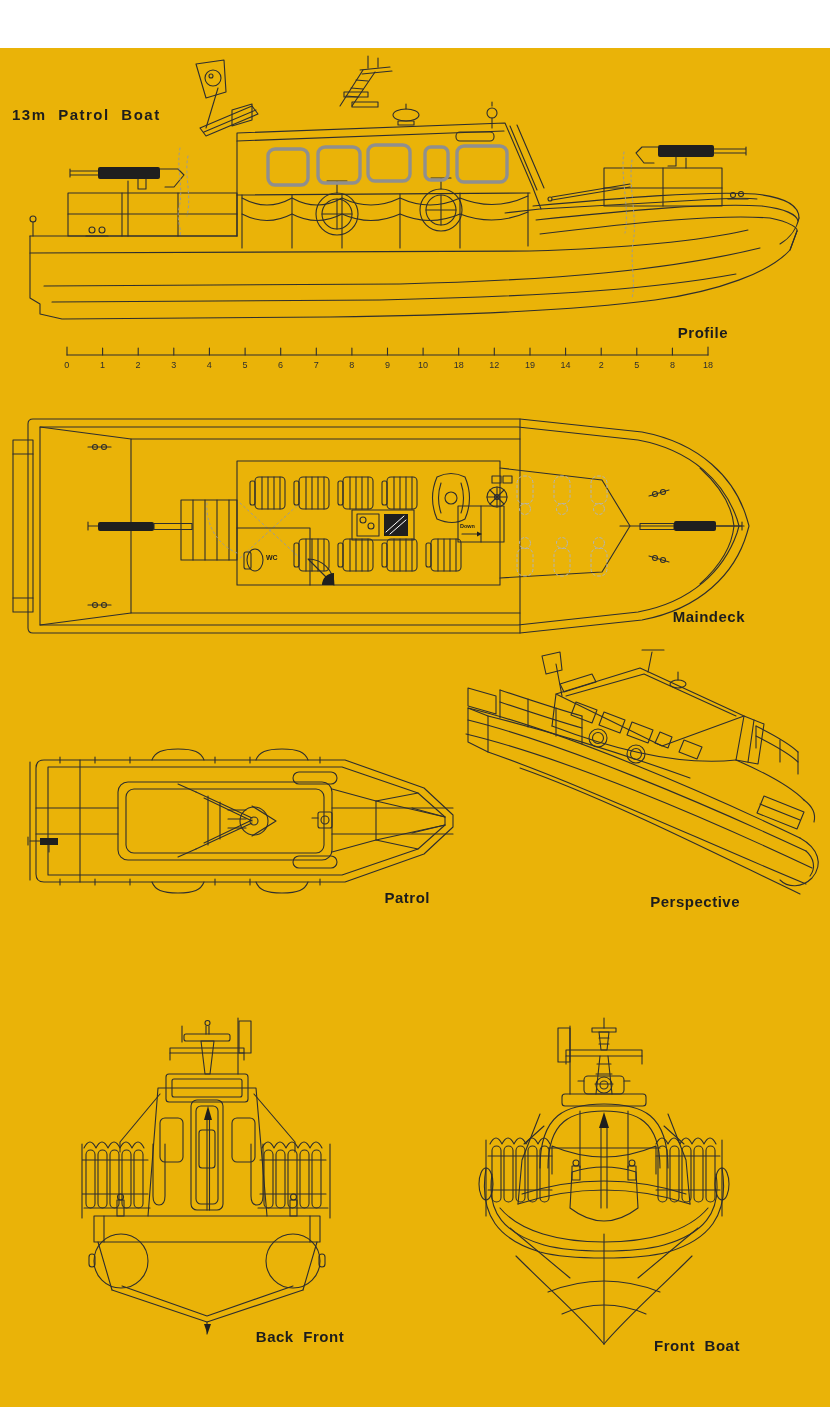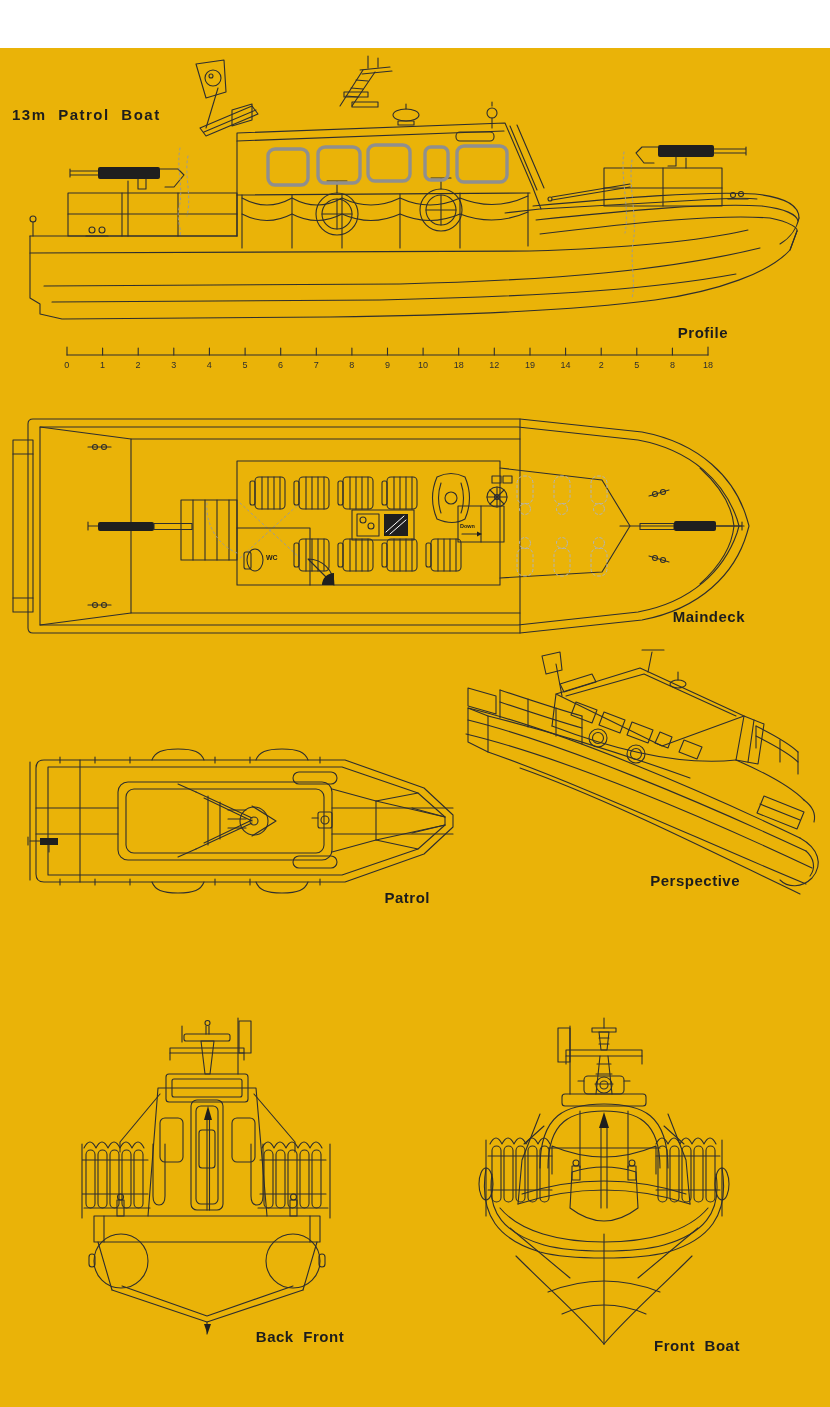--- a/index.html
+++ b/index.html
@@ -381,21 +381,21 @@
         <path d="M 736 712 C 768 726 792 740 804 752"></path>
         <path d="M 756 700 V 678 M 780 714 V 692 M 798 726 V 704"></path>
         <path d="M 756 678 C 772 686 790 696 798 704"></path>
         <path d="M 756 688 C 772 696 790 706 798 714"></path>
         <path d="M 764 748 l 40 16 l -7 17 l -40 -16 Z"></path>
         <path d="M 760 756 l 40 16"></path>
         <path d="M 804 752 C 812 758 816 766 814 774"></path>
       </g>
     </svg>
   </figure>
-  <div class="caption cap-right" style="left:615px;top:824px;width:125px;text-align:right;">Perspective</div>
+  <div class="caption cap-right" style="left:615px;top:845px;width:125px;text-align:right;">Perspective</div>
 
   <figure class="view" style="left:70px;top:950px;width:285px;height:345px;margin:0">
     <svg width="285" height="345" viewBox="70 950 285 345">
       <g>
         <rect x="184" y="986" width="46" height="7" rx="2"></rect>
         <path d="M 201 993 L 214 993 L 210 1026 L 205 1026 Z"></path>
         <path d="M 206 978 V 986 M 209 978 V 986"></path>
           <circle cx="207.5" cy="975" r="2.5"></circle>
         <rect x="170" y="1000" width="74" height="5"></rect>
         <path d="M 170 1005 V 1012 M 244 1005 V 1012 M 182 994 V 978"></path>

